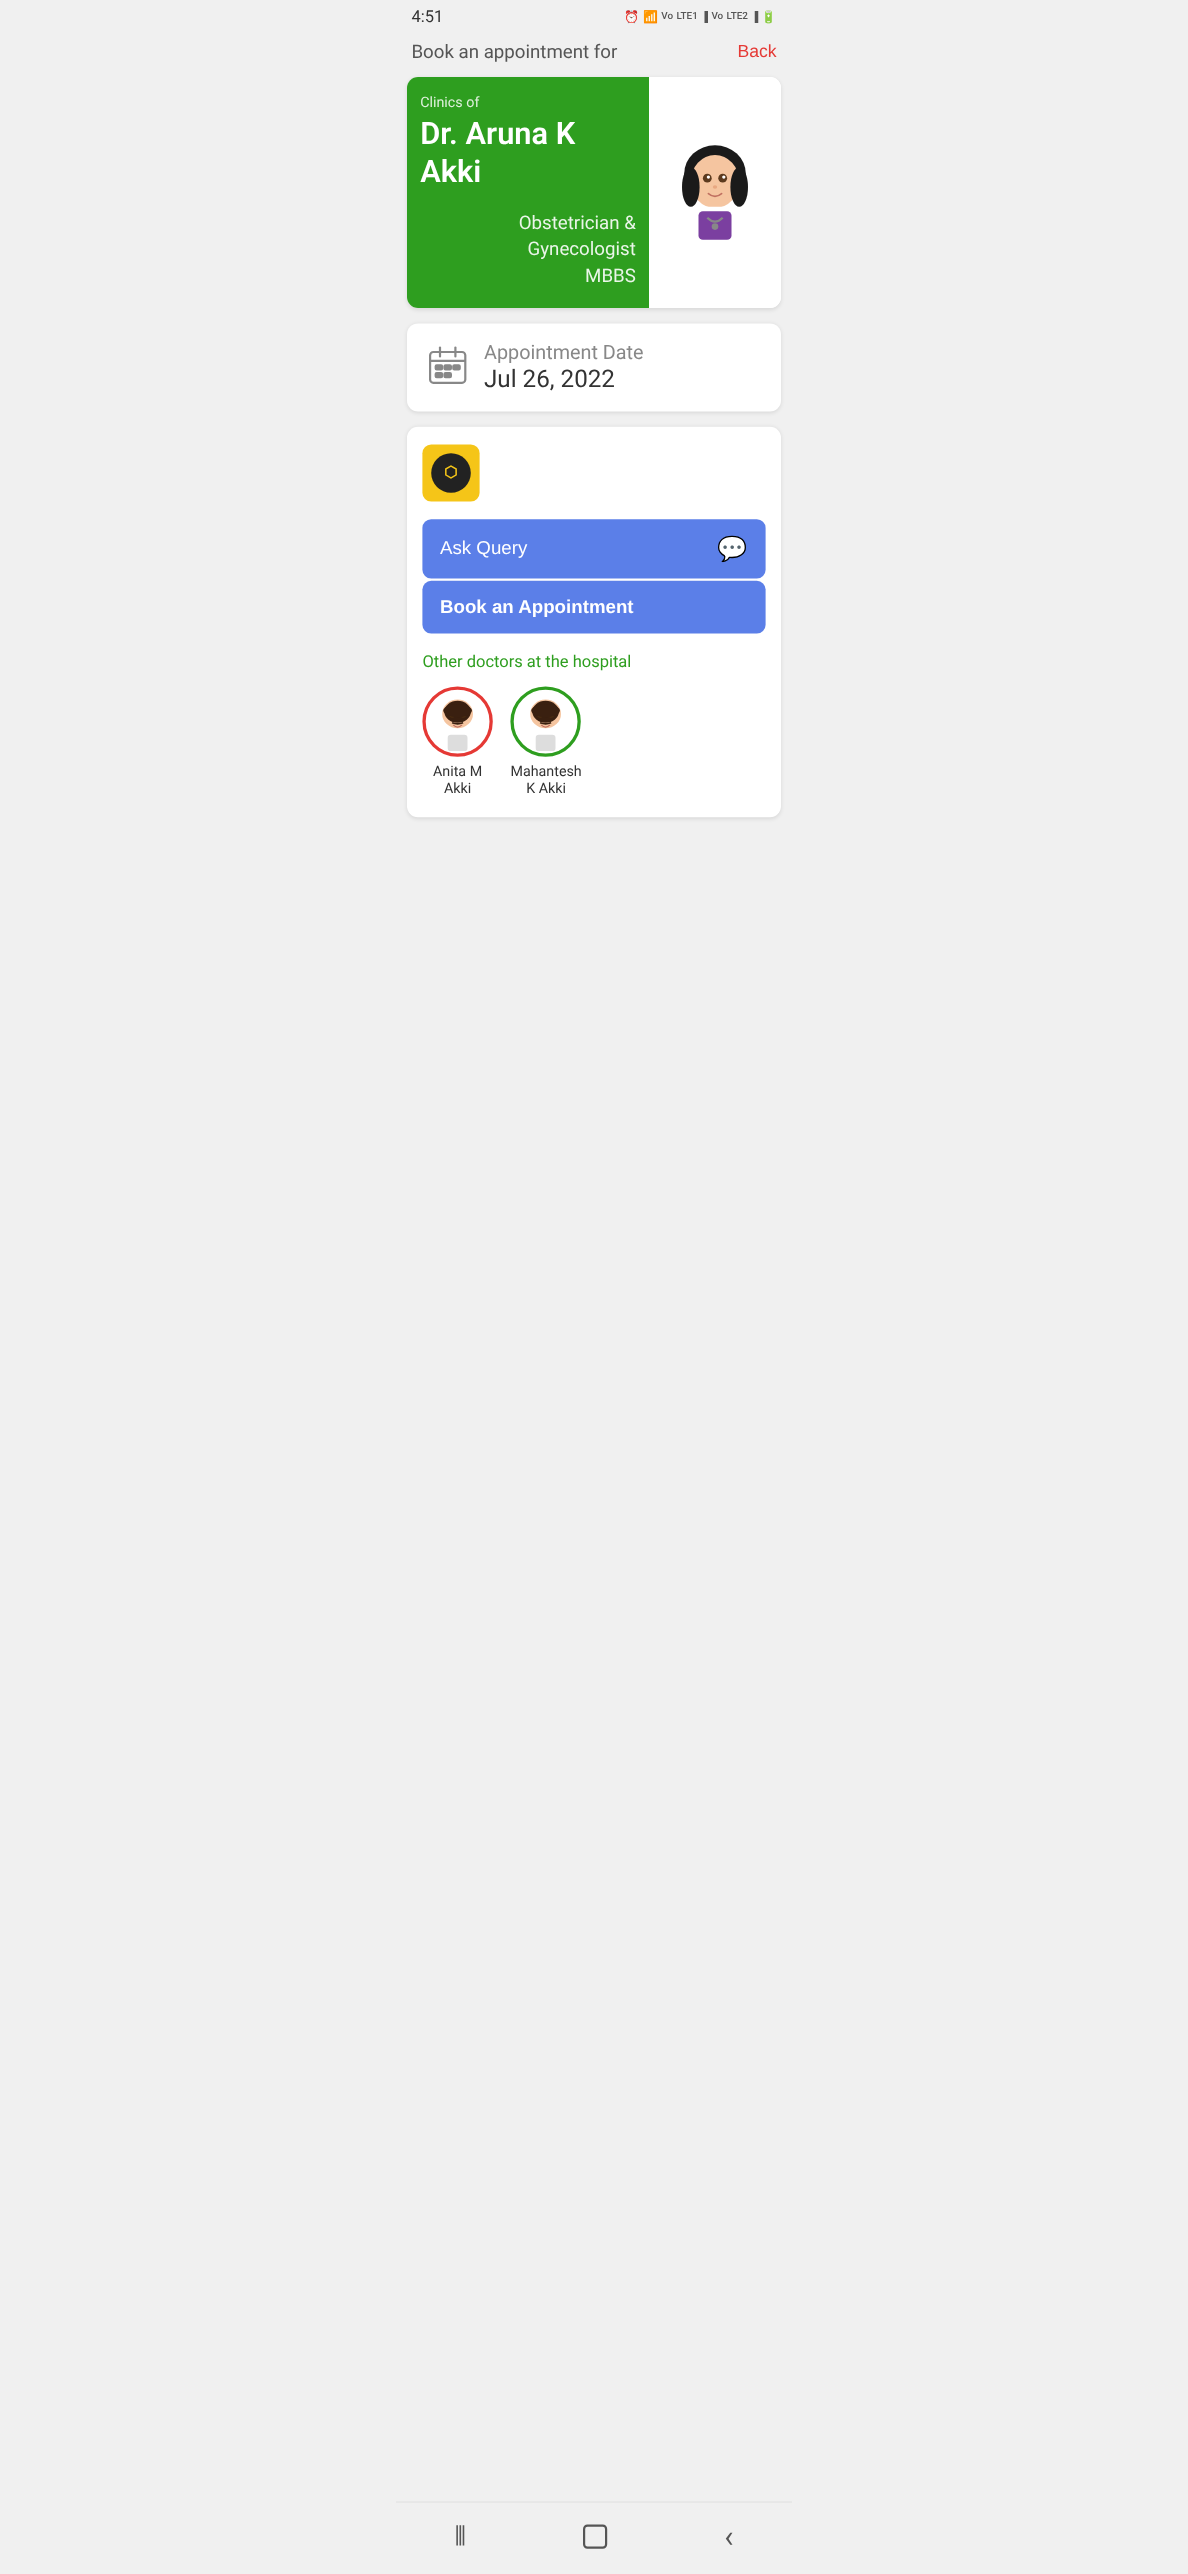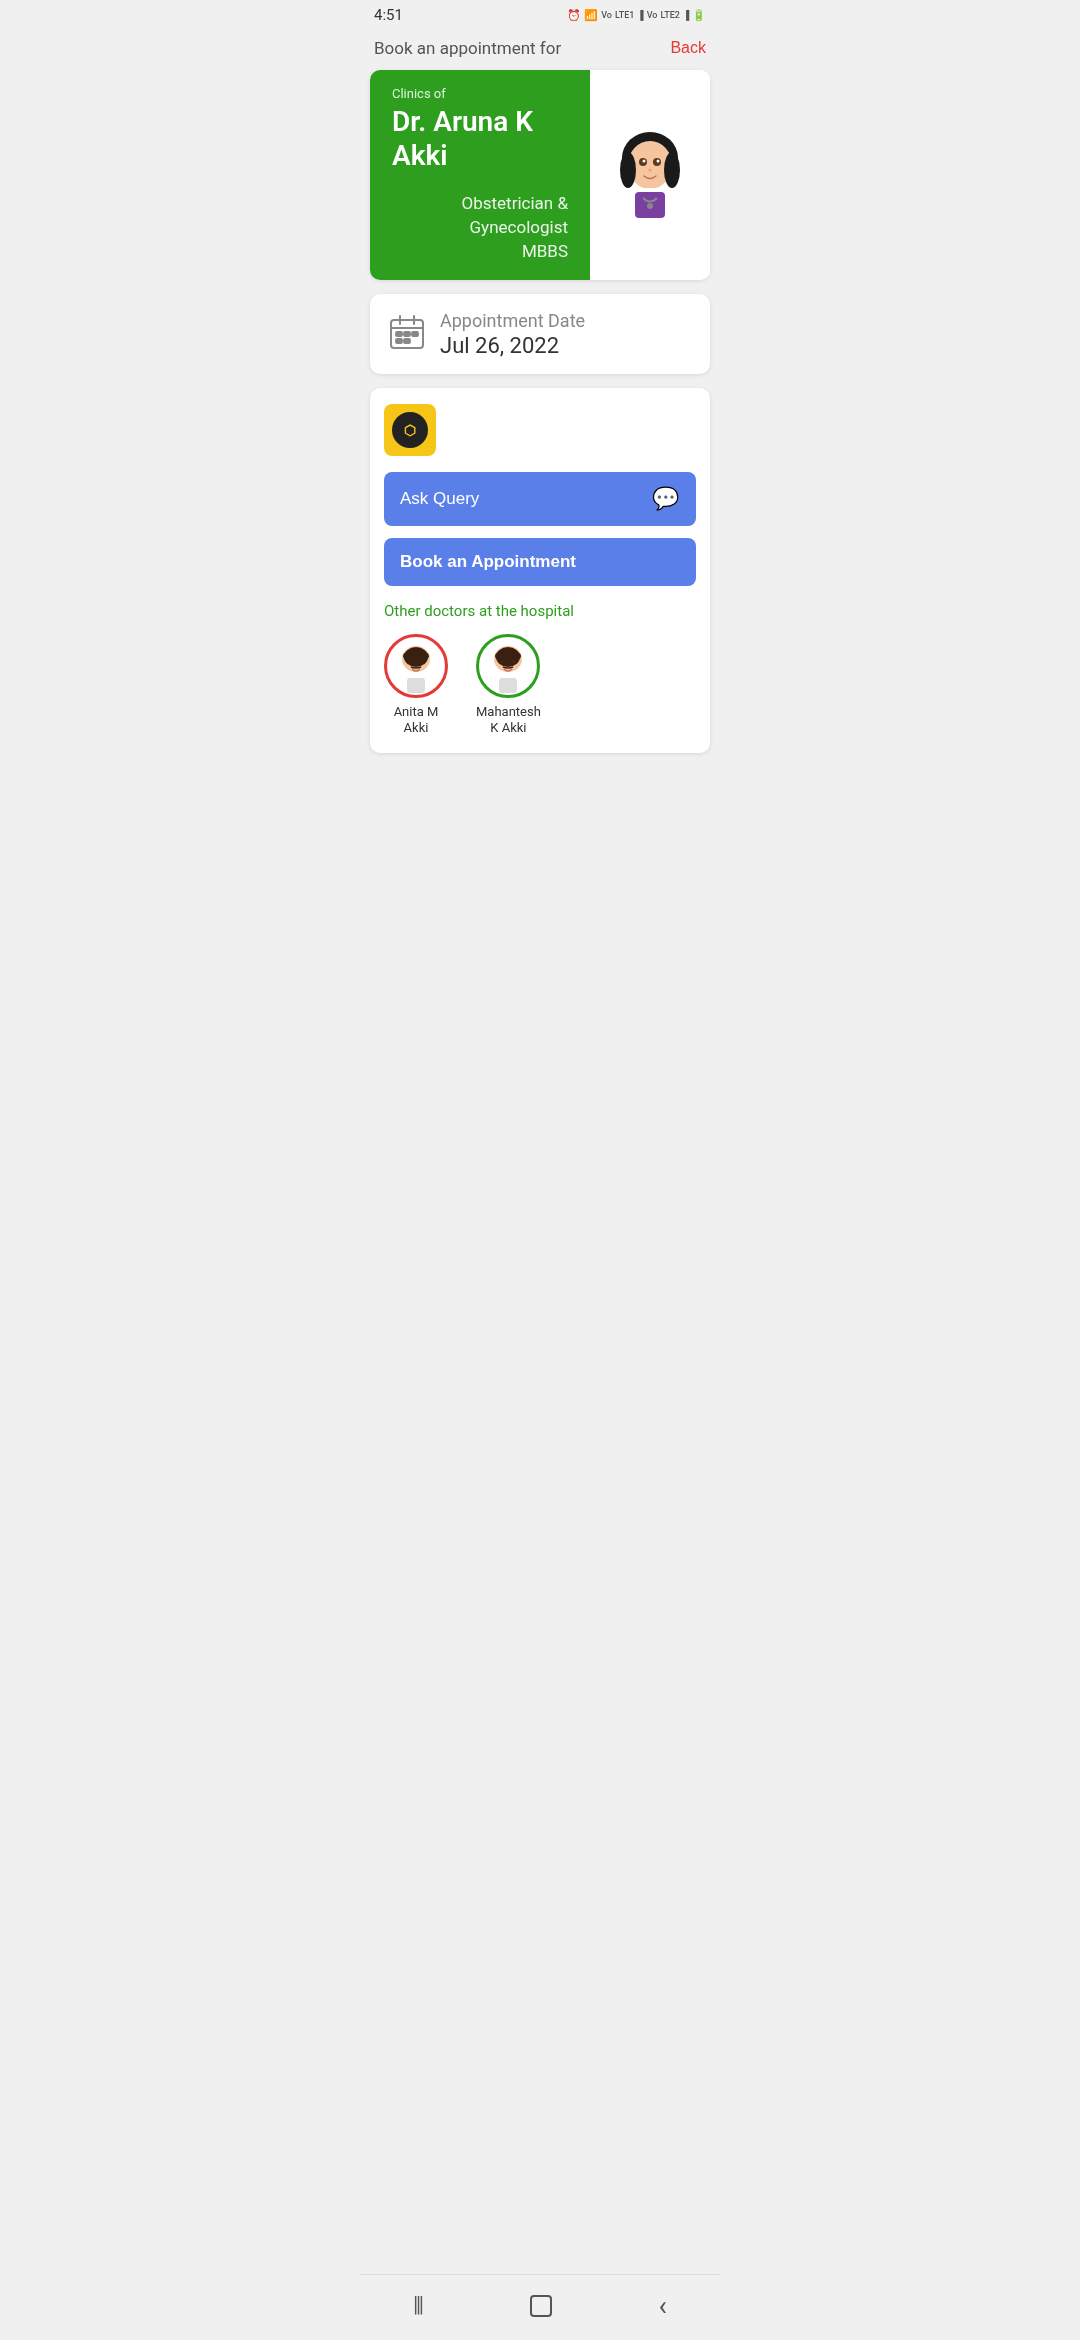--- a/index.html
+++ b/index.html
@@ -69,21 +69,21 @@
       background: white;
       border-radius: 10px;
       overflow: hidden;
       display: flex;
       align-items: stretch;
       box-shadow: 0 1px 4px rgba(0,0,0,0.1);
     }
 
     .doctor-card-left {
       background: #2e9e1f;
-      padding: 16px 22px;
+      padding: 16px 12px;
       flex: 1;
       display: flex;
       flex-direction: column;
       justify-content: center;
     }
 
     .clinics-of {
       color: rgba(255,255,255,0.85);
       font-size: 13px;
       font-weight: 400;
@@ -210,21 +210,21 @@
       border: none;
       border-radius: 8px;
       padding: 14px 16px;
       font-size: 17px;
       font-weight: 400;
       text-align: left;
       cursor: pointer;
       display: flex;
       justify-content: space-between;
       align-items: center;
-      margin-bottom: 12px;
+      margin-bottom: 2px;
     }
 
     .chat-icon {
       font-size: 22px;
     }
 
     .book-btn {
       width: 100%;
       background: #5b7fe8;
       color: white;
@@ -240,21 +240,21 @@
 
     .other-doctors-label {
       color: #2e9e1f;
       font-size: 15px;
       font-weight: 400;
       margin-bottom: 14px;
     }
 
     .other-doctors-list {
       display: flex;
-      gap: 28px;
+      gap: 16px;
     }
 
     .other-doctor-item {
       display: flex;
       flex-direction: column;
       align-items: center;
       gap: 6px;
       cursor: pointer;
     }
 

